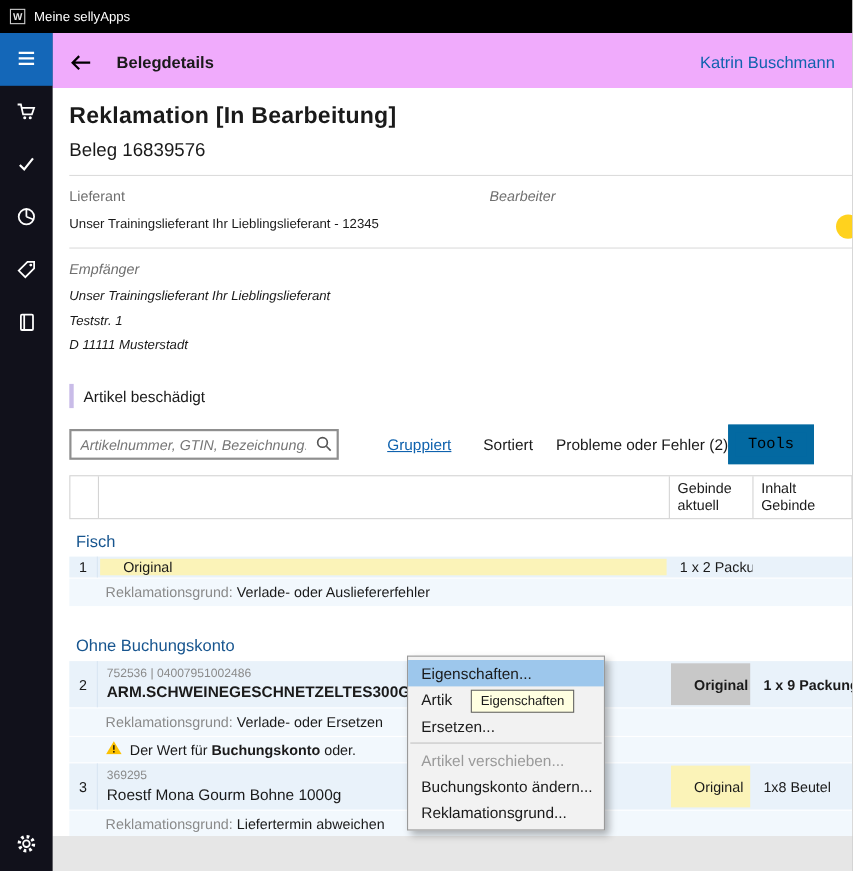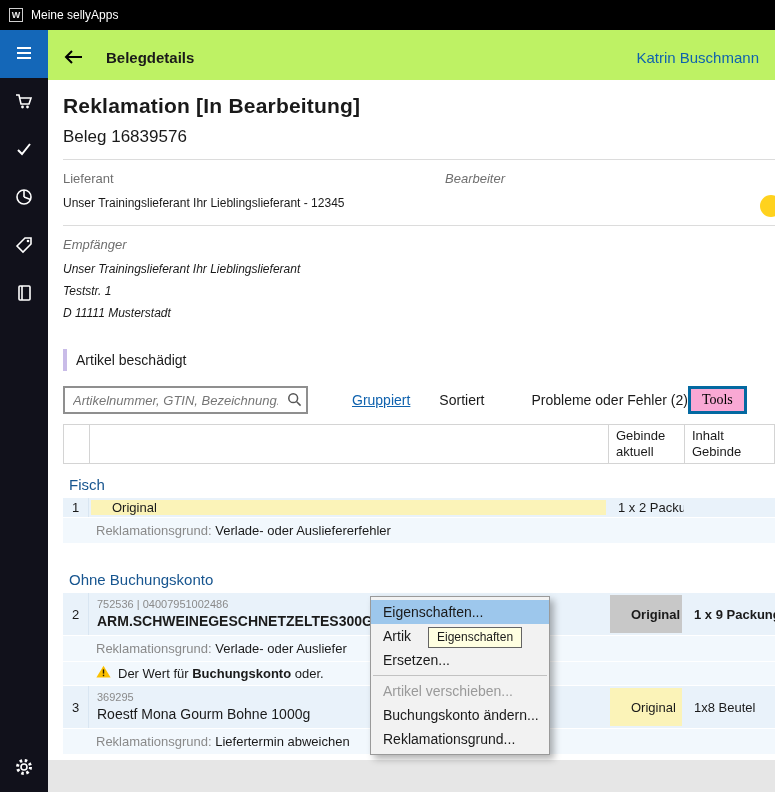--- a/index.html
+++ b/index.html
@@ -17,21 +17,21 @@
 
   
   .sidebar { width:48px; background:#11111b; display:flex; flex-direction:column; flex:0 0 48px; }
   .nav-item { width:48px; height:48px; display:flex; align-items:center; justify-content:center; }
   .nav-burger { background:#1467b8; }
   .side-spacer { flex:1; }
 
   .content { flex:1; display:flex; flex-direction:column; min-width:0; }
 
   
-  .page-header { height:50px; background:#bef264; display:flex; align-items:center;
+  .page-header { height:50px; background:#f0abfc; display:flex; align-items:center;
                  padding:4px 16px 0 14px; gap:22px; }
   .ph-title { font-weight:bold; font-size:15px; }
   .ph-user { margin-left:auto; color:#0f62ae; font-size:15px; }
 
   
   .main { flex:1; background:#fff; padding:14px 0 0 15px; position:relative; overflow:hidden; }
   .doc-title { font-size:21px; font-weight:bold; letter-spacing:.2px; }
   .doc-beleg { font-size:17px; margin-top:9px; }
   .hr { height:1px; background:#dcdcdc; margin-top:12px; }
 
@@ -50,23 +50,23 @@
   .toolbar { display:flex; align-items:center; margin-top:15px; padding-right:48px; }
   .search-wrap { position:relative; width:245px; height:28px; }
   .search-input { width:245px; height:28px; border:2px solid #8f8f8f; padding:0 28px 0 8px;
                   font-style:italic; font-size:13px; color:#444; background:#fff;
                   font-family:"Liberation Sans", sans-serif; }
   .search-input::placeholder { color:#767676; font-style:italic; }
   .search-icon { position:absolute; right:6px; top:6px; }
   .tb-link { font-size:14px; color:#1a1a1a; cursor:default; white-space:nowrap; }
   .lnk-grp { margin-left:44px; color:#0f62ae; text-decoration:underline; }
   .lnk-srt { margin-left:29px; }
-  .lnk-prb { margin-left:47px; }
-  .tools-btn { margin-left:auto; background:#f9a8d4; border:3px solid #0369a1;
-               padding:3px 11px; font-size:14px; font-family:Liberation Serif, serif; }
+  .lnk-prb { margin-left:21px; }
+  .tools-btn { margin-left:auto; background:#0369a1; border:7px solid #0369a1;
+               padding:3px 11px; font-size:14px; font-family:Liberation Mono, monospace; }
 
   
   .table { margin-top:10px; width:712px; }
   .t-header { display:grid; grid-template-columns:26px 519px 76px 1fr; height:40px;
               border:1px solid #d4d4d4; background:#fff; font-size:13px; }
   .hc { border-right:1px solid #d4d4d4; padding:3px 7px; line-height:16px; }
   .hc:last-child { border-right:none; }
   .t-group { padding:12px 6px 5px; color:#17558f; font-size:15px; }
   .t-gap { height:24px; }
   .t-row { display:grid; grid-template-columns:26px 519px 76px 1fr; background:#e9f2fa; }
@@ -268,21 +268,21 @@
             <div class="cell-art">
               <div class="meta">752536 | 04007951002486</div>
               <div class="art-name">ARM.SCHWEINEGESCHNETZELTES300G</div>
             </div>
             <div class="cell-gebinde">
                 <div class="tile tile-gray">Original</div>
               </div>
             <div class="cell-inhalt bold">1 x 9 Packungen</div>
           </div>
           <div class="t-sub">
-            <span class="grund-label">Reklamationsgrund:</span><span> Verlade- oder Ausliefer</span>
+            <span class="grund-label">Reklamationsgrund:</span><span> Verlade- oder Ersetzen</span>
           </div>
           <div class="t-warn">
             <span>
               <svg width="15" height="13" viewBox="0 0 15 13">
                   <path d="M7.5 0.8 L14.6 12.6 H0.4 Z" fill="#fcc100"></path>
                   <rect x="6.8" y="4.4" width="1.4" height="4.2" fill="#241a00"></rect>
                   <rect x="6.8" y="9.7" width="1.4" height="1.5" fill="#241a00"></rect>
                 </svg>
             </span>
             <span><span>Der Wert für </span><span class="b">Buchungskonto</span><span> oder.</span></span>

